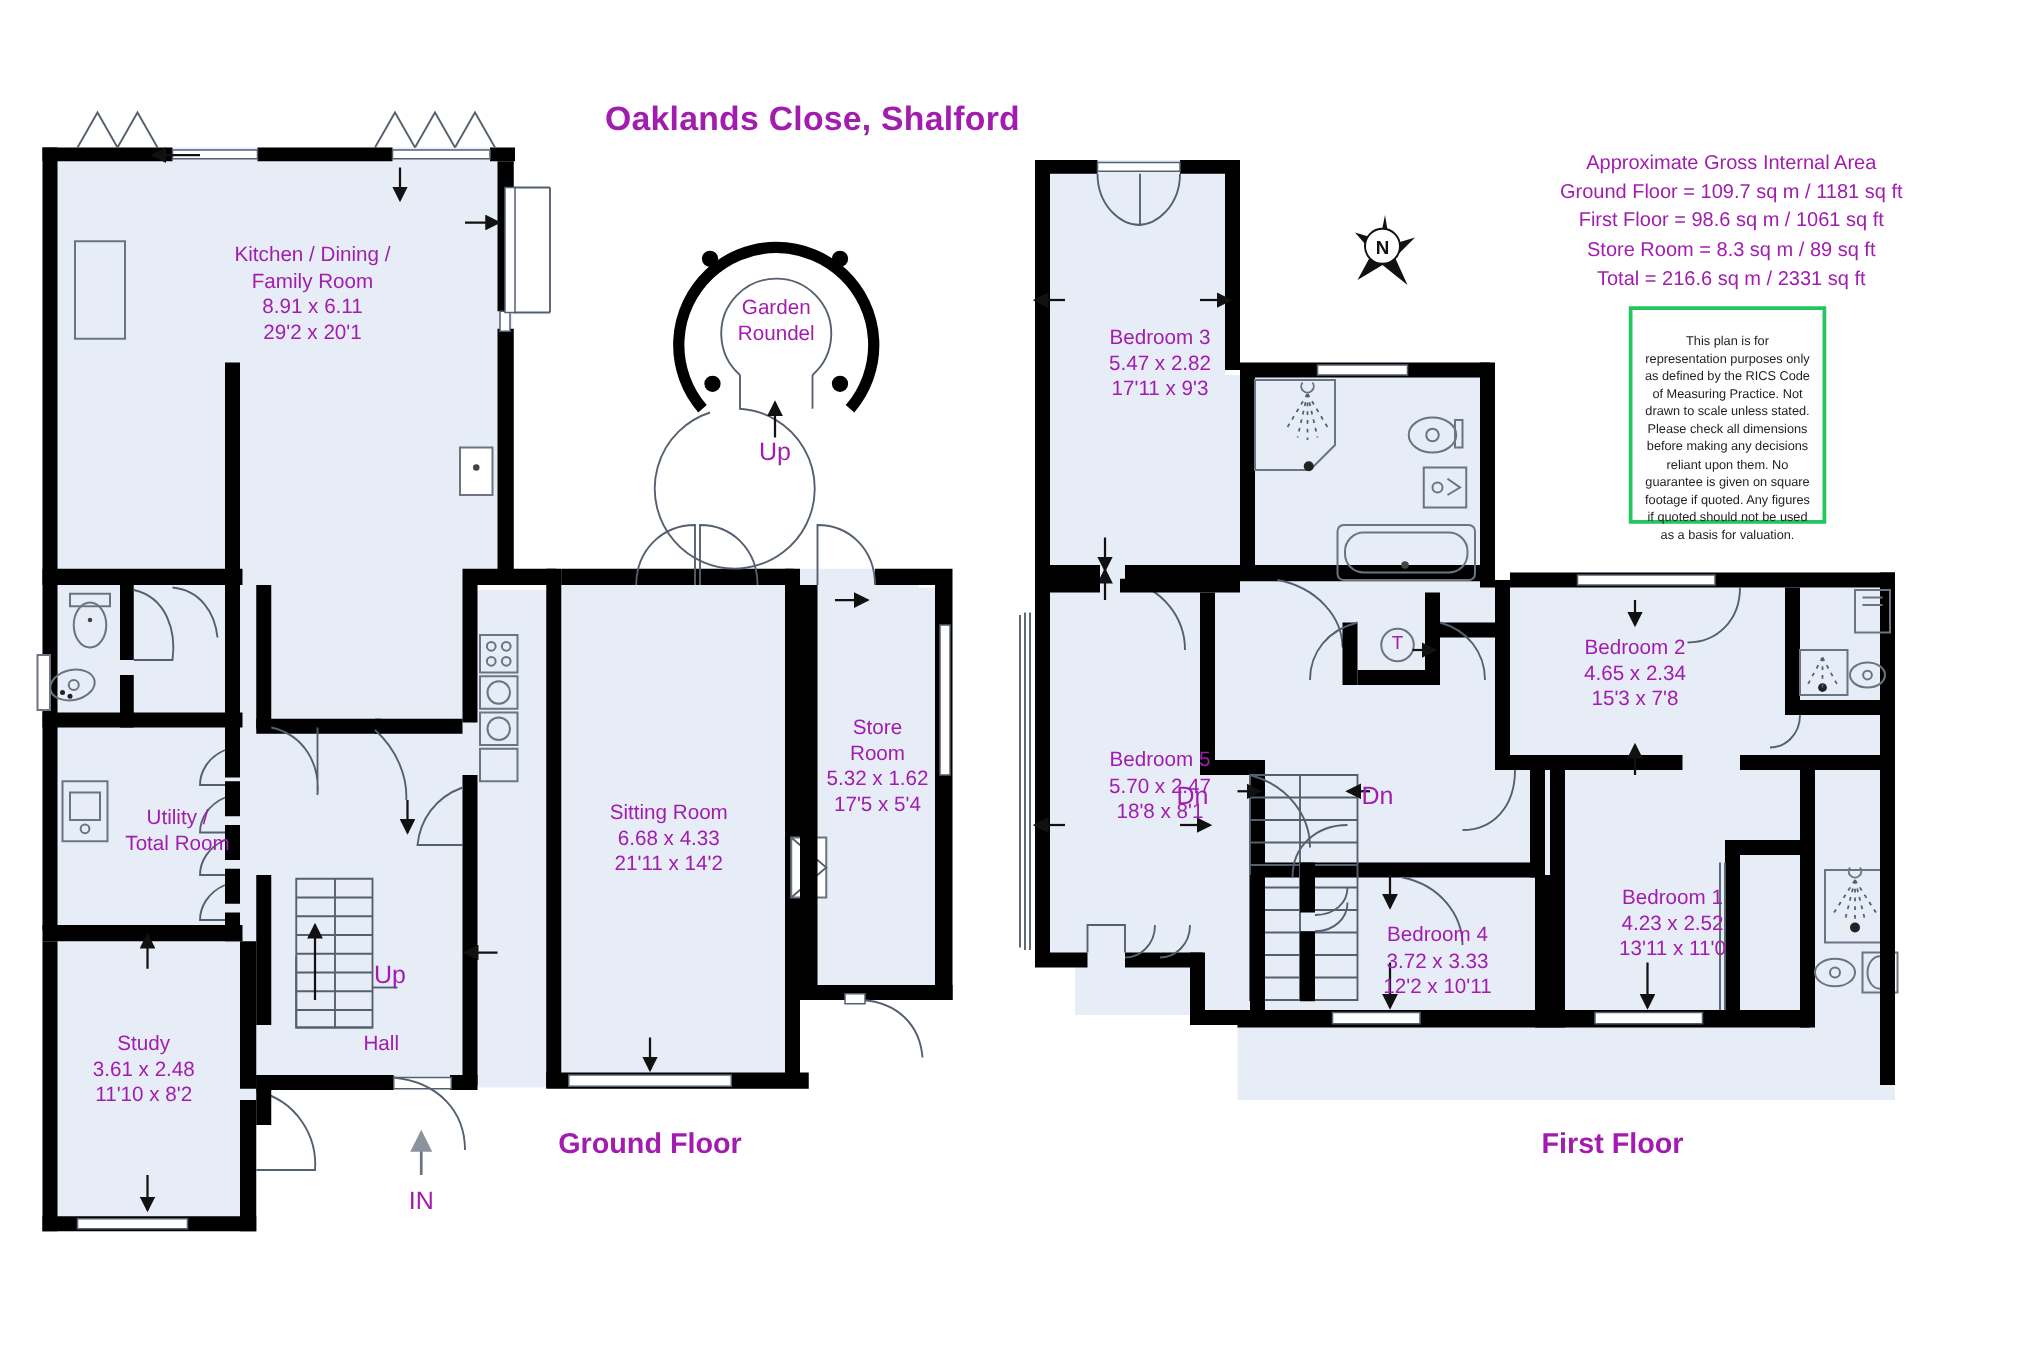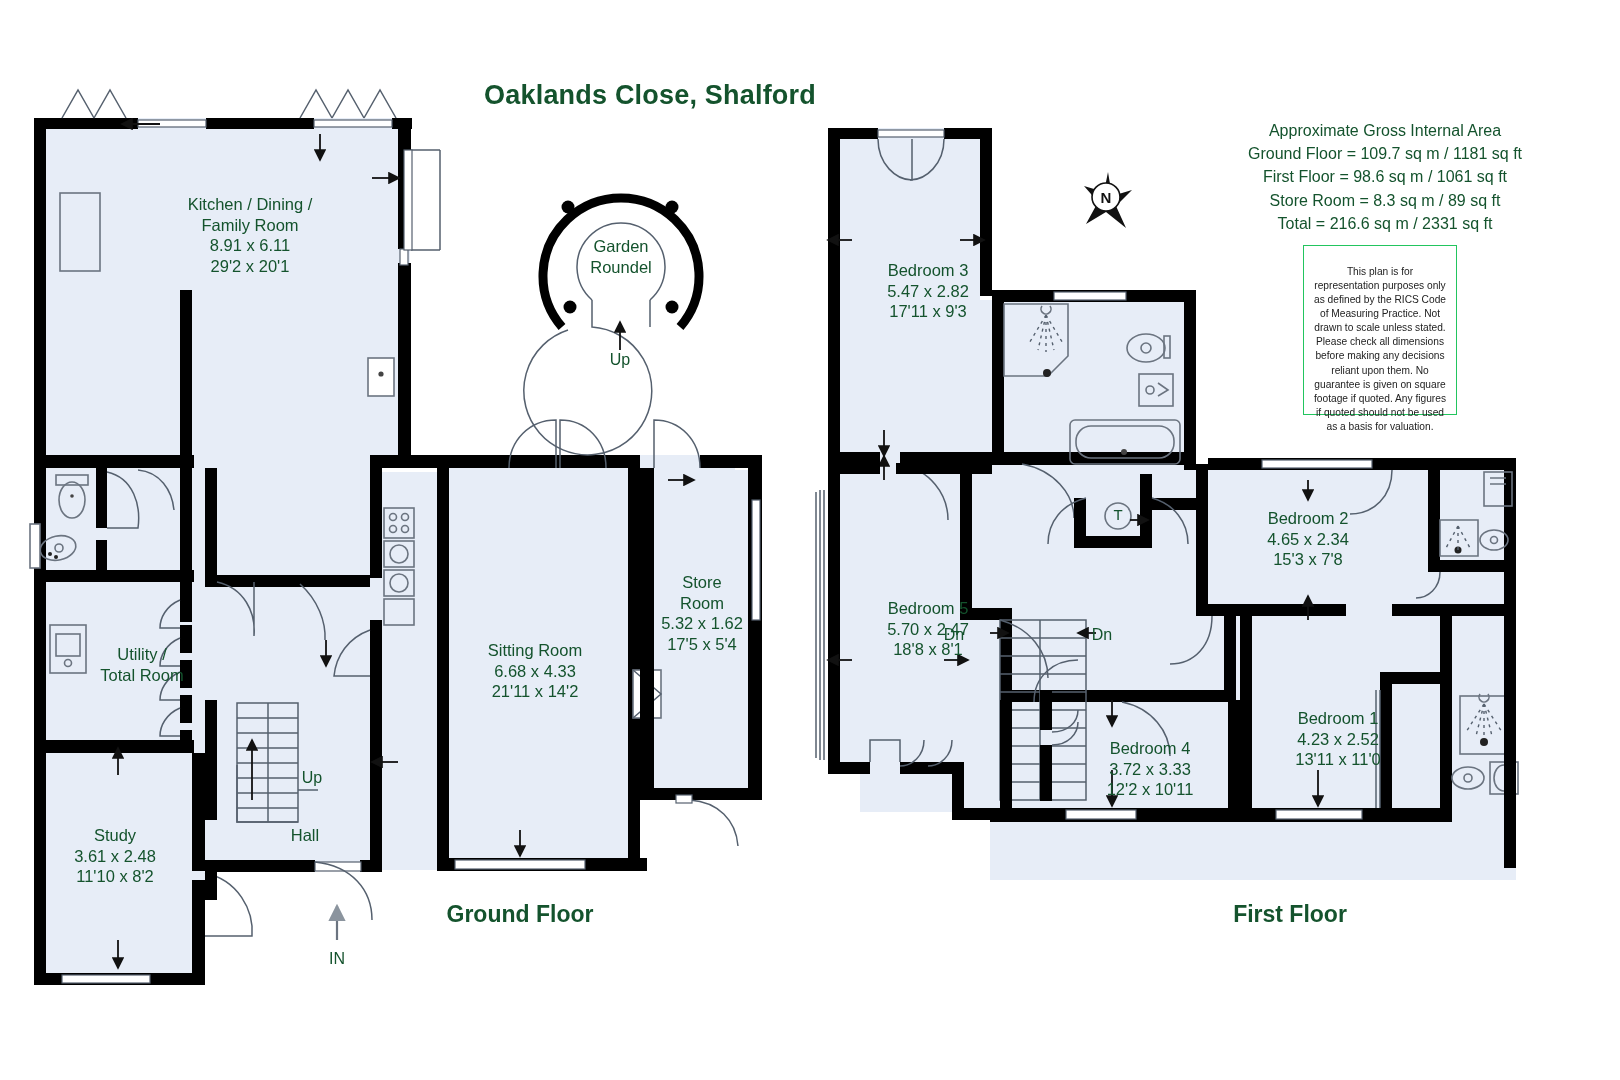--- a/index.html
+++ b/index.html
@@ -1,27 +1,27 @@
 <!DOCTYPE html>
 <html><head>
 <meta charset="utf-8">
 <style>
   html,body{margin:0;padding:0;background:#ffffff;}
   body{width:1620px;height:1080px;position:relative;overflow:hidden;
        font-family:"Liberation Sans",sans-serif;color:#000;}
   #plan{position:absolute;left:0;top:0;width:1620px;height:1080px;}
-  .txt{position:absolute;text-align:center;line-height:1.25;color:#14532d;}
+  .txt{position:absolute;text-align:center;line-height:1.25;color:#a21caf;}
   .title{font-size:27px;font-weight:bold;letter-spacing:.2px;}
   .floorlbl{font-size:23px;font-weight:bold;}
   .room{font-size:16.5px;}
-  .small{font-size:16px;}
+  .small{font-size:20px;}
   .area{font-size:16px;line-height:1.45;}
   .disc{font-size:10.2px;line-height:1.38;color:#222;}
   .tiny{font-size:15px;}
-  .discbox{position:absolute;border:1px solid #22c55e;background:#fff;}
+  .discbox{position:absolute;border:3px solid #22c55e;background:#fff;}
 </style>
 </head>
 <body>
 
 <svg id="plan" viewBox="0 0 1620 1080" xmlns="http://www.w3.org/2000/svg">
 
   <defs>
     <style>
       .fill{fill:#e7edf7;}
       .wall{fill:#000;}

